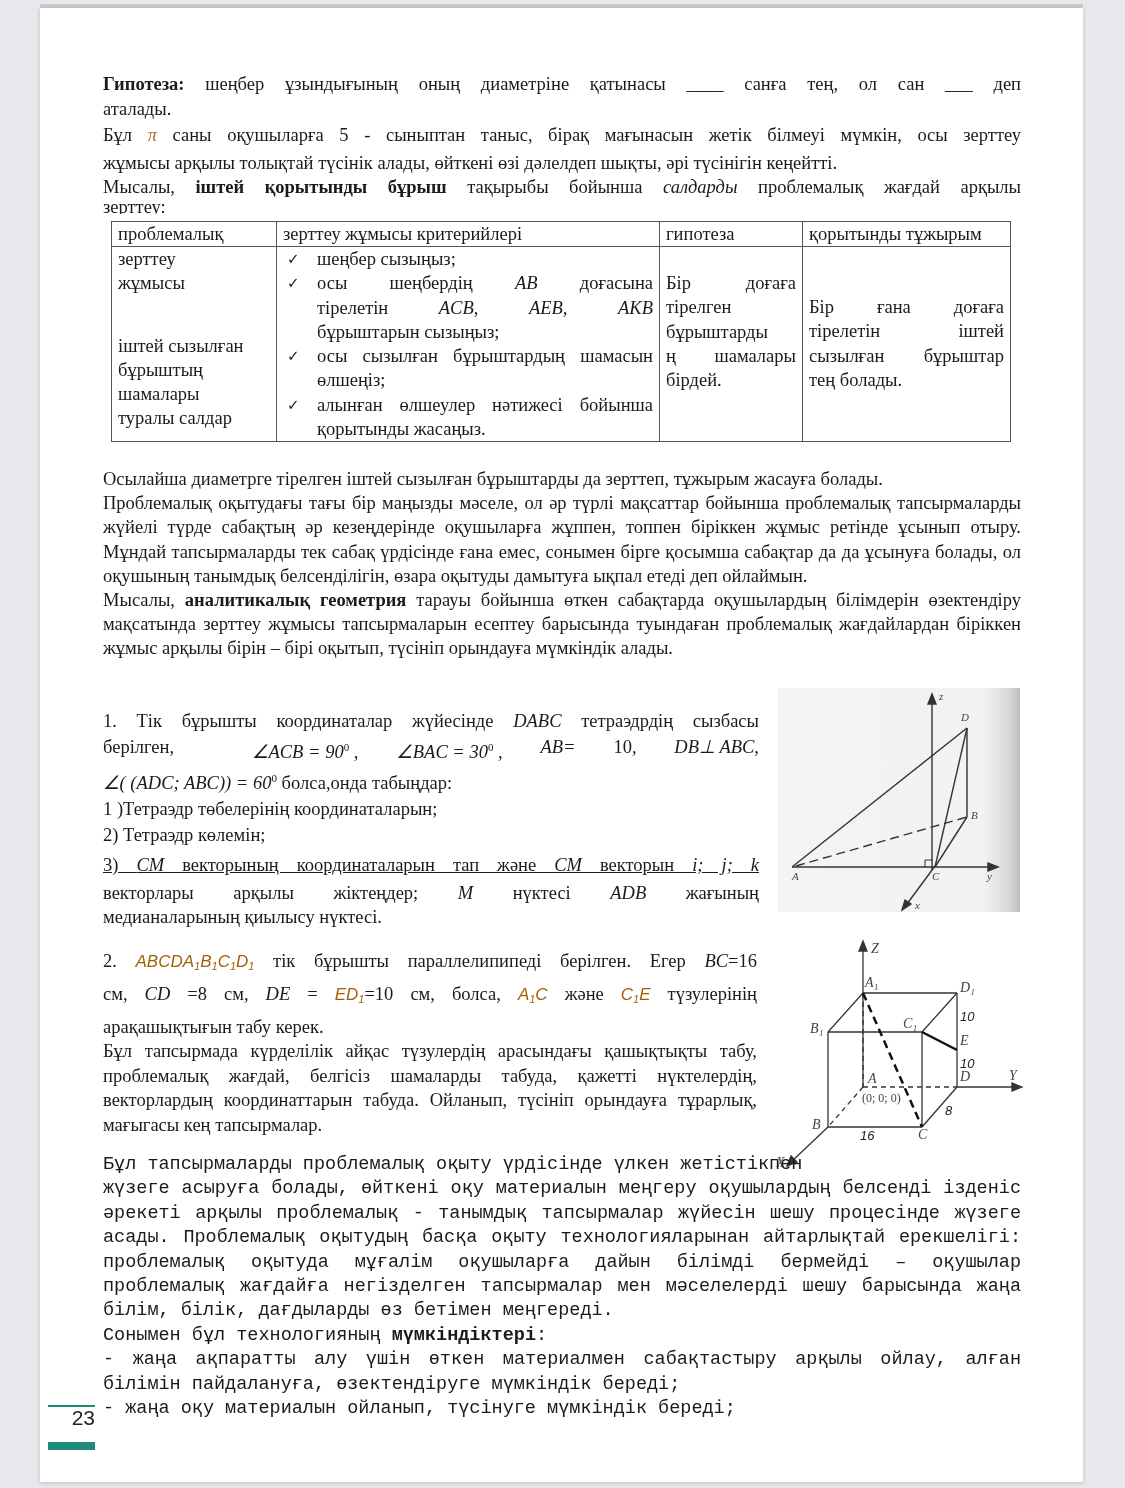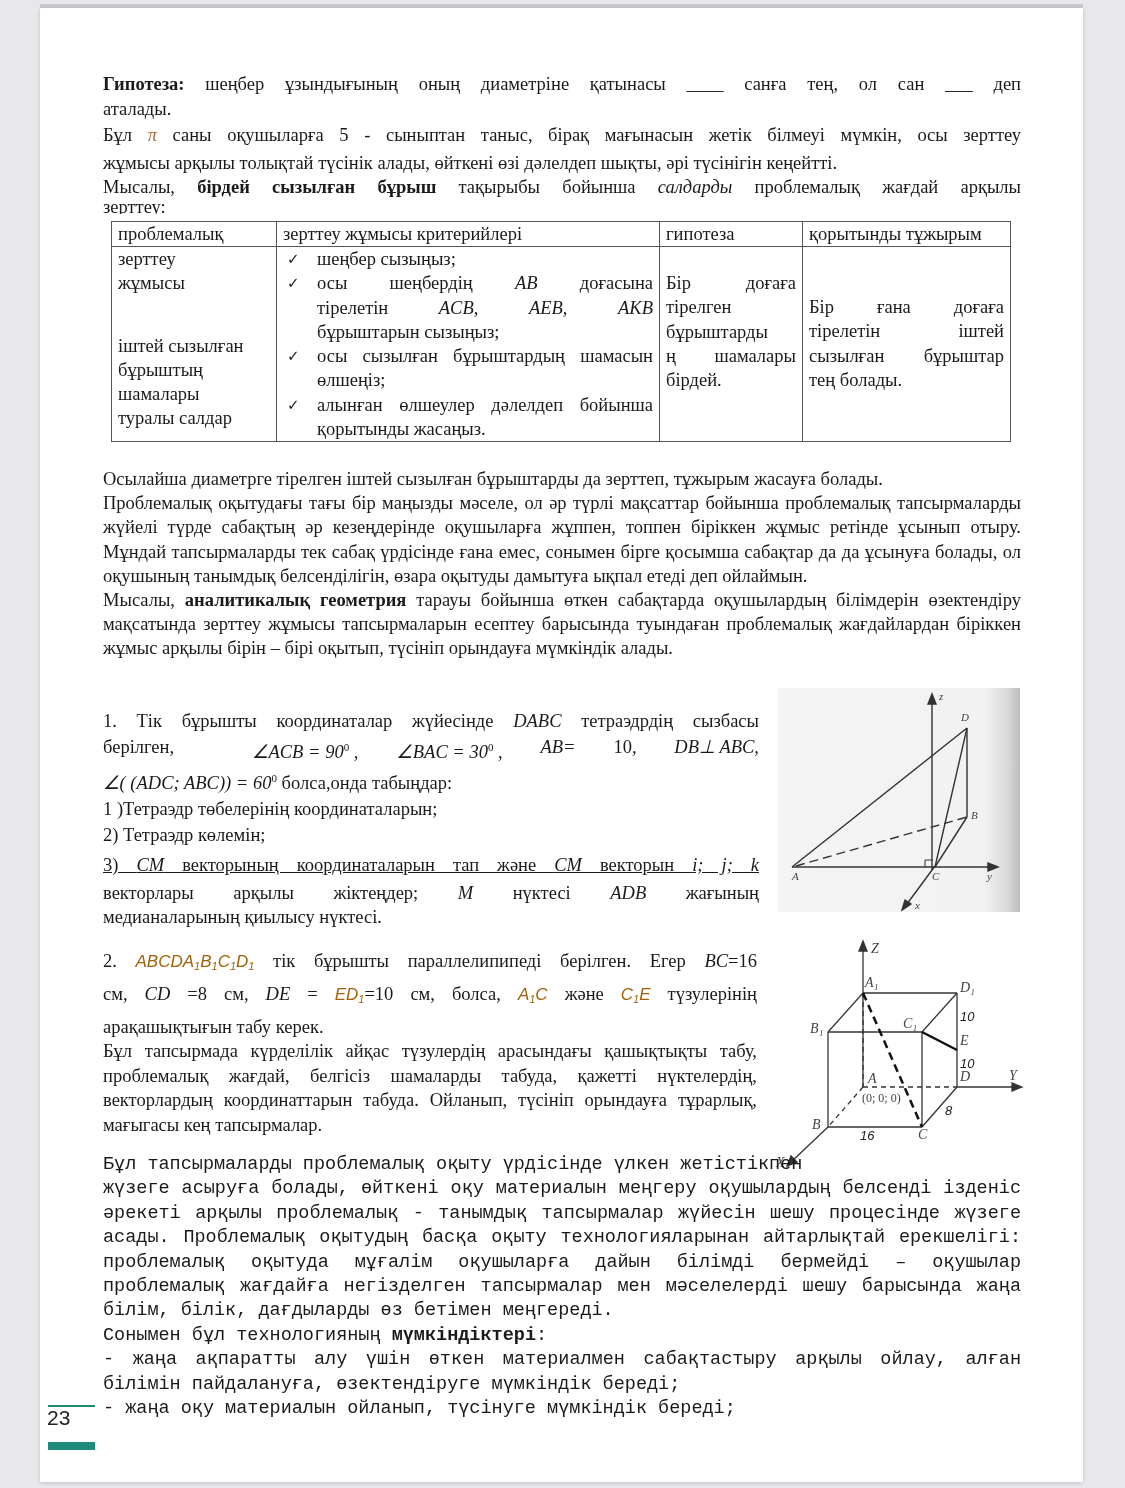--- a/index.html
+++ b/index.html
@@ -50,38 +50,38 @@
   .crit li { position: relative; text-align: justify; text-align-last: left; }
   .crit li .chk { position: absolute; left: -30px; top: 0; font-family: "DejaVu Sans", sans-serif; font-size: 15px; }
   .jl { text-align: justify; text-align-last: justify; display: block; }
 
   .fig1 {
     position: absolute; left: 778px; top: 688px; width: 242px; height: 224px;
     background: linear-gradient(90deg, #f4f4f4 0%, #f2f2f2 85%, #d9d9d9 95%, #bdbdbd 100%);
   }
   .fig2 { position: absolute; left: 772px; top: 935px; width: 258px; height: 240px; }
   .pagenum {
-    position: absolute; left: 47px; top: 1406px; width: 48px; text-align: left;
+    position: absolute; left: 47px; top: 1406px; width: 48px; text-align: right;
     font-family: "Liberation Sans", sans-serif; font-size: 21px; color: #222;
   }
   .pn-line-top { position: absolute; left: 48px; top: 1405px; width: 47px; height: 2px; background: #1e8a78; }
   .pn-line-bot { position: absolute; left: 48px; top: 1442px; width: 47px; height: 8px; background: #1e8a78; }
 </style>
 </head>
 <body>
 
 <div class="topbar"></div>
 <div class="page"></div>
 
 <div class="txt" style="top:72px;">
   <p class="justify-line"><b>Гипотеза:</b><span> шеңбер ұзындығының оның  диаметріне қатынасы ____  санға тең, ол сан ___ деп</span></p>
   <p class="last-left">аталады.</p>
   <p class="justify-line" style="margin-top:2px;"><span>Бұл </span><span class="pi">π</span><span> саны оқушыларға 5 -  сыныптан таныс, бірақ мағынасын жетік білмеуі мүмкін, осы зерттеу</span></p>
   <p class="last-left" style="margin-top:3px;">жұмысы арқылы толықтай түсінік алады, өйткені өзі дәлелдеп шықты, әрі түсінігін кеңейтті.</p>
-  <p class="justify-line"><span>Мысалы, </span><b>бірдей сызылған бұрыш</b><span> тақырыбы бойынша </span><i>салдарды</i><span> проблемалық жағдай арқылы</span></p>
+  <p class="justify-line"><span>Мысалы, </span><b>іштей қорытынды бұрыш</b><span> тақырыбы бойынша </span><i>салдарды</i><span> проблемалық жағдай арқылы</span></p>
   <p class="last-left" style="line-height:14px; height:14px; overflow:hidden;">зерттеу:</p>
 </div>
 
 <table class="crit">
   <tbody>
       <tr>
     <th class="c1">проблемалық</th>
     <th class="c2">зерттеу жұмысы  критерийлері</th>
     <th class="c3">гипотеза</th>
     <th>қорытынды тұжырым</th>
@@ -95,21 +95,21 @@
       <div>іштей сызылған</div>
       <div>бұрыштың</div>
       <div>шамалары</div>
       <div>туралы салдар</div>
     </td>
     <td>
       <ul>
         <li><span class="chk">✓</span><span>шеңбер сызыңыз;</span></li>
         <li><span class="chk">✓</span><span class="jl">осы шеңбердің <i>AB</i> доғасына</span><span class="jl">тірелетін <i>ACB,</i> <i>AEB,</i> <i>AKB</i></span><span>бұрыштарын сызыңыз;</span></li>
         <li><span class="chk">✓</span><span>осы сызылған бұрыштардың шамасын өлшеңіз;</span></li>
-        <li><span class="chk">✓</span><span>алынған өлшеулер дәлелдеп бойынша қорытынды жасаңыз.</span></li>
+        <li><span class="chk">✓</span><span>алынған өлшеулер нәтижесі бойынша қорытынды жасаңыз.</span></li>
       </ul>
     </td>
     <td>
       <div style="height:24px;"></div>
       <div class="jl">Бір доғаға</div>
       <div>тірелген</div>
       <div>бұрыштарды</div>
       <div class="jl">ң шамалары</div>
       <div>бірдей.</div>
     </td>

